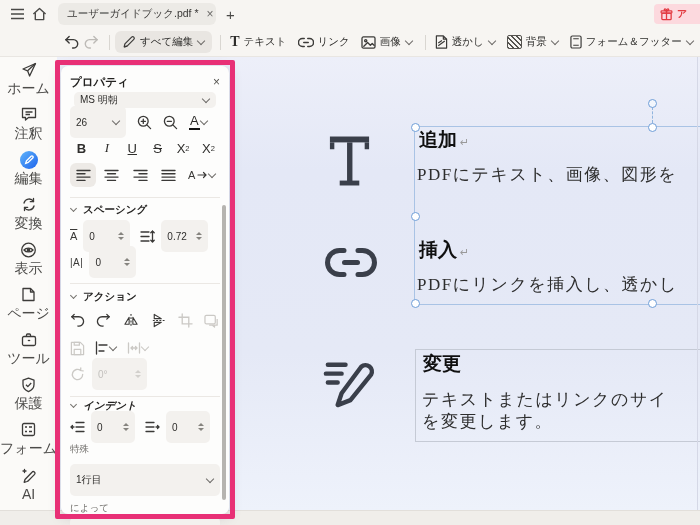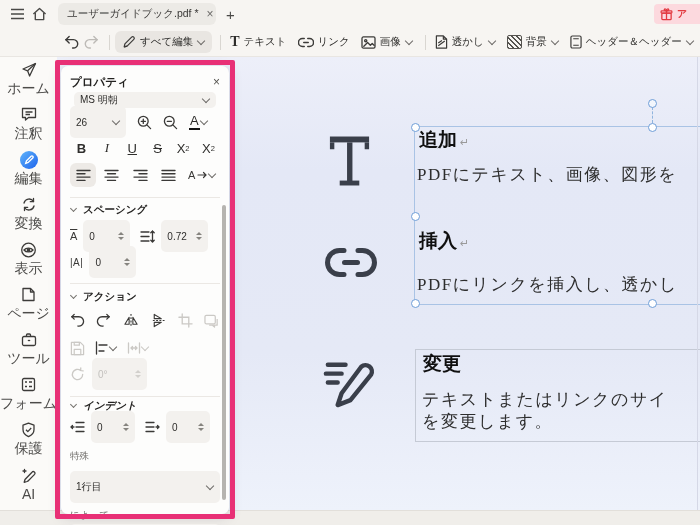--- a/index.html
+++ b/index.html
@@ -217,21 +217,21 @@
       <span>背景</span>
       <i class="chev"></i>
     </div>
     <div class="tbtn">
       <span>
         <svg width="12" height="14" viewBox="0 0 13 15" stroke="#3c3b39" stroke-width="1.3" fill="none">
             <rect x="1" y="1" width="11" height="13" rx="1.5"></rect>
             <path d="M3.5 4 H9.5 M3.5 11 H9.5"></path>
           </svg>
       </span>
-      <span>ヘッダー＆ヘッダー</span>
+      <span>フォーム＆フッター</span>
       <i class="chev"></i>
     </div>
 
   </div>
 
   <div class="sidebar">
     <div class="sbitem">
       <span class="ic">
         <svg width="16" height="16" viewBox="0 0 16 16" stroke="currentColor" stroke-width="1.3" fill="none" stroke-linejoin="round">
             <path d="M14.5 1.5 L2 7 L6.6 8.8 L8.6 14 L14.5 1.5 Z"></path>
@@ -294,35 +294,35 @@
         <svg width="16" height="15" viewBox="0 0 16 15" stroke="currentColor" stroke-width="1.3" fill="none" stroke-linejoin="round">
             <rect x="1.5" y="4.5" width="13" height="9" rx="1.5"></rect>
             <path d="M5.5 4.5 V3 a1 1 0 0 1 1-1 h2 a1 1 0 0 1 1 1 V4.5"></path>
             <path d="M6.8 8.5 H9.2"></path>
           </svg>
       </span>
       <span class="sblabel">ツール</span>
     </div>
     <div class="sbitem">
       <span class="ic">
+        <svg width="15" height="16" viewBox="0 0 15 16" stroke="currentColor" stroke-width="1.3" fill="none" stroke-linejoin="round">
+            <path d="M7.5 1.2 L13 3.2 V7.5 C13 11 10.5 13.4 7.5 14.6 C4.5 13.4 2 11 2 7.5 V3.2 Z"></path>
+            <path d="M5 7.8 L6.8 9.6 L10.2 6"></path>
+          </svg>
+      </span>
+      <span class="sblabel">保護</span>
+    </div>
+    <div class="sbitem">
+      <span class="ic">
         <svg width="15" height="15" viewBox="0 0 15 15" stroke="currentColor" stroke-width="1.3" fill="none" stroke-linejoin="round">
             <rect x="1.5" y="1.5" width="12" height="12" rx="1.5"></rect>
             <path d="M4 5 H6 M8 5 H11 M4 9.5 H6 M8 9.5 H11"></path>
           </svg>
       </span>
       <span class="sblabel">フォーム</span>
-    </div>
-    <div class="sbitem">
-      <span class="ic">
-        <svg width="15" height="16" viewBox="0 0 15 16" stroke="currentColor" stroke-width="1.3" fill="none" stroke-linejoin="round">
-            <path d="M7.5 1.2 L13 3.2 V7.5 C13 11 10.5 13.4 7.5 14.6 C4.5 13.4 2 11 2 7.5 V3.2 Z"></path>
-            <path d="M5 7.8 L6.8 9.6 L10.2 6"></path>
-          </svg>
-      </span>
-      <span class="sblabel">保護</span>
     </div>
     <div class="sbitem">
       <span class="ic">
         <svg width="16" height="16" viewBox="0 0 16 16" stroke="currentColor" stroke-width="1.3" fill="none" stroke-linecap="round" stroke-linejoin="round">
             <path d="M6 13.5 L3.2 14.3 L4 11.5 L11 4.2 a1.7 1.7 0 0 1 2.6 2.2 L6.8 13.2 Z"></path>
             <path d="M3.5 4.5 V1.5 M2 3 H5"></path>
           </svg>
       </span>
       <span class="sblabel">AI</span>
     </div>
@@ -355,21 +355,21 @@
     </div>
     <div class="doc-body" style="left:360px; top:107px;">PDFにテキスト、画像、図形を</div>
 
     <span class="doc-ic" style="left:267px; top:190px;">
       <svg width="54" height="31" viewBox="0 0 54 31" stroke="currentColor" stroke-width="5" fill="none" stroke-linecap="round">
           <path d="M20 3.5 H15.5 a12 12 0 0 0 0 24 H20"></path>
           <path d="M34 3.5 h4.5 a12 12 0 0 1 0 24 H34"></path>
           <path d="M20.5 15.5 H33.5"></path>
         </svg>
     </span>
-    <div class="doc-head" style="left:362px; top:173px;">
+    <div class="doc-head" style="left:362px; top:182px;">
       <span>挿入</span><span class="retmark">↵</span>
     </div>
     <div class="doc-body" style="left:360px; top:217px;">PDFにリンクを挿入し、透かし</div>
 
     <div class="hoverbox"></div>
     <span class="doc-ic" style="left:263px; top:297px;">
       <svg width="55" height="55" viewBox="0 0 56 56" stroke="currentColor" stroke-width="4.5" fill="none" stroke-linecap="round" stroke-linejoin="round">
           <path d="M8 11 H26 M6 20 H22 M8 29 H18"></path>
           <path d="M18 52 L22 40 L42 13 a6.5 6.5 0 0 1 10 8 L31 47 L18 52 Z"></path>
         </svg>
@@ -619,21 +619,21 @@
           </svg>
       </span>
       <div class="pill" style="width:44px;">
         <span>0</span>
         <span class="step">
             <i class="up"></i>
             <i class="dn"></i>
           </span>
       </div>
     </div>
-    <div class="plabel" style="margin-top:14px;">特殊</div>
+    <div class="plabel" style="margin-top:7px;">特殊</div>
     <div class="pill select" style="margin:8px 9px 0 9px;">
       <span>1行目</span>
         <i class="chev"></i>
     </div>
     <div class="plabel" style="margin-top:6px;">によって</div>
     <div class="pill" style="margin:2px 9px 0 9px;">
       <span>0.08</span>
       <span class="step">
           <i class="up"></i>
           <i class="dn"></i>

